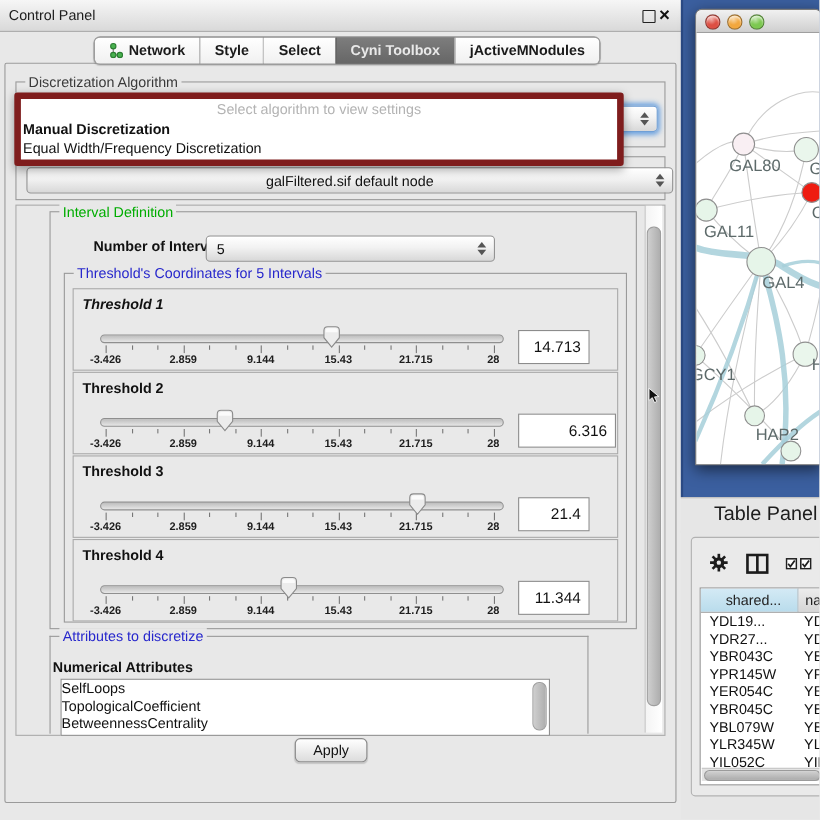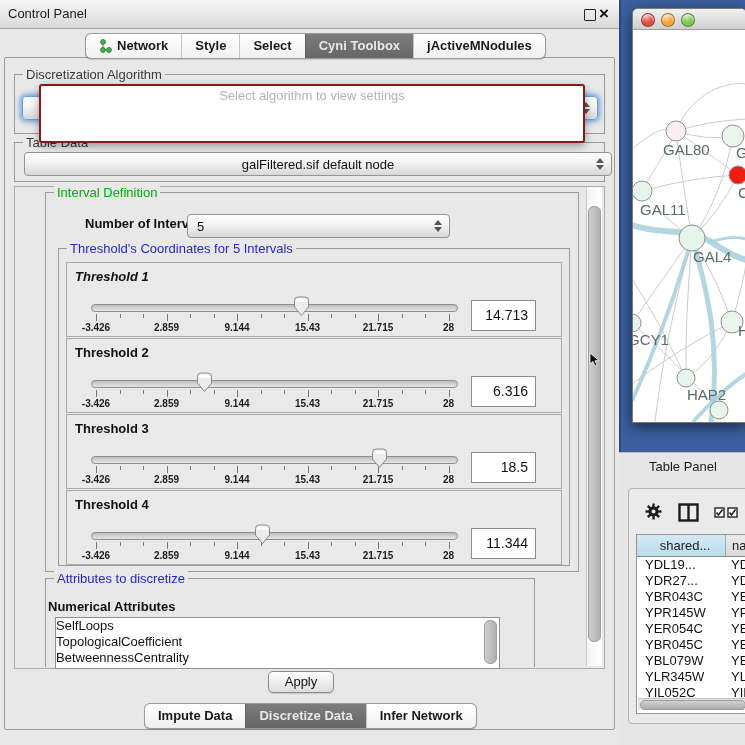--- a/index.html
+++ b/index.html
@@ -17,21 +17,21 @@
   #content-panel{left:4px;top:57px;width:609px;height:671px;border:1px solid #9a9a9a;border-radius:2px;background:#e8e8e8;}
   #top-tabs{left:85px;top:33px;height:24px;z-index:5;}
   .group{border:1px solid #9a9a9a;}
   .gtitle{position:absolute;top:-8px;left:8px;background:#e8e8e8;padding:0 3px;font-size:13px;white-space:nowrap;}
   .combo{border:1px solid #939393;border-radius:4px;background:linear-gradient(#ffffff,#f2f2f2 45%,#d8d8d8);font-size:13px;color:#111;display:flex;align-items:center;padding:0 9px;box-shadow:inset 0 1px 0 #fff;}
   .combo .arrows{position:absolute;right:7px;top:50%;transform:translateY(-50%);display:flex;flex-direction:column;gap:2px;}
   .combo .arrows i{display:block;width:0;height:0;border-left:4px solid transparent;border-right:4px solid transparent;}
   .combo .arrows i.up{border-bottom:5px solid #555;}
   .combo .arrows i.dn{border-top:5px solid #555;}
   #algo-combo{box-shadow:0 0 5px 2px rgba(88,150,222,.85), inset 0 1px 0 #fff;border-color:#6f9fd6;}
-  #algo-popup{left:13px;top:84px;width:542px;height:55px;background:#fff;border:2px solid #7f1d1d;border-radius:3px;box-shadow:0 3px 9px rgba(0,0,0,.35);z-index:50;overflow:hidden;margin-left:26px;}
+  #algo-popup{left:13px;top:84px;width:542px;height:55px;background:#fff;border:6px solid #7f1d1d;border-radius:3px;box-shadow:0 3px 9px rgba(0,0,0,.35);z-index:50;overflow:hidden;}
   #algo-placeholder{text-align:center;color:#b3b3b3;font-size:13px;height:19px;line-height:20px;}
   .popup-item{font-size:13px;color:#111;height:17px;line-height:17px;padding-left:2px;white-space:nowrap;}
   .popup-item.sel{font-weight:bold;}
   #scrollpane{left:14px;top:186px;width:589px;height:481px;border:1px solid #ababab;background:#e8e8e8;overflow:hidden;}
   .vtrack{background:linear-gradient(90deg,#f4f4f4,#ffffff);border-left:1px solid #c9c9c9;}
   .thumbbar{background:linear-gradient(90deg,#cfcfcf,#aeaeae);border-radius:6px;border:1px solid #9e9e9e;}
   .green-title{color:#00ad00;}
   .blue-title{color:#2727cc;}
   .boldlabel{font-size:13px;font-weight:bold;color:#111;white-space:nowrap;}
   .tpanel{position:absolute;left:66px;width:494px;height:73px;border:1px solid #aaaaaa;background:#e9e9e9;}
@@ -41,21 +41,21 @@
   .valuebox{position:absolute;width:56px;height:29px;background:#fff;border:1px solid #8c8c8c;font-size:14px;color:#111;text-align:right;line-height:29px;padding-right:7px;}
   #attr-list{left:55px;top:617px;width:443px;height:50px;background:#fff;border:1px solid #8f8f8f;overflow:hidden;}
   .attr-item{font-size:13px;color:#111;height:16px;line-height:16px;padding-left:0;white-space:nowrap;}
   .macbtn{border:1px solid #8a8a8a;border-radius:5px;background:linear-gradient(#ffffff,#dcdcdc);font-size:13px;color:#111;text-align:center;box-shadow:0 1px 1px rgba(0,0,0,.15);}
   
   #desktop{left:619px;top:0;width:126px;height:452px;background:#3b5f9f;border-left:2px solid #2b4a84;}
   #netwin{left:632px;top:8px;width:113px;height:413px;border-radius:6px 6px 0 0;background:#fff;box-shadow:0 4px 14px rgba(0,0,0,.55);overflow:hidden;border:1px solid #7a7a7a;}
   #netwin-titlebar{position:absolute;left:0;top:0;width:100%;height:20px;background:linear-gradient(#f1f1f1,#cfcfcf);border-bottom:1px solid #9f9f9f;}
   .tlight{position:absolute;top:4px;width:12px;height:12px;border-radius:50%;border:1px solid rgba(0,0,0,.35);box-shadow:inset 0 2px 2px rgba(255,255,255,.7);}
   #tablepanel-bar{left:619px;top:452px;width:126px;height:30px;background:#e6e6e6;border-top:1px solid #bcbcbc;border-bottom:1px solid #d2d2d2;}
-  #tablepanel-title{left:649px;top:452px;height:30px;line-height:30px;font-size:13px;color:#1c1c1c;}
+  #tablepanel-title{left:649px;top:452px;height:30px;line-height:30px;font-size:18px;color:#1c1c1c;}
   #lowerbg{left:619px;top:482px;width:126px;height:263px;background:#e6e6e6;}
   #table-container{left:628px;top:488px;width:130px;height:234px;background:#eaeaea;border:1px solid #b2b2b2;border-radius:4px;}
   #ntable{left:636px;top:534px;width:120px;height:178px;background:#fff;border:1px solid #949494;overflow:hidden;}
   .trow{display:flex;height:16px;}
   .tcell{font-size:13px;color:#111;white-space:nowrap;overflow:hidden;flex:none;}
   .c1{width:80px;padding-left:8px;}
   .c2{width:80px;padding-left:6px;}
   #thead{display:flex;height:21px;border-bottom:1px solid #8f8f8f;}
   .hcell{font-size:13px;color:#222;line-height:21px;flex:none;overflow:hidden;white-space:nowrap;}
   #hscroll{position:absolute;left:1px;top:163px;width:118px;height:11px;background:#e3e3e3;border-top:1px solid #c6c6c6;}
@@ -103,20 +103,24 @@
   </div>
   <div class="abs combo" id="algo-combo" style="left:22px;top:96px;width:556px;height:22px;">
     <span class="arrows">
         <i class="up"></i>
         <i class="dn"></i>
       </span>
   </div>
 
   <div class="abs" id="algo-popup">
     <div id="algo-placeholder">Select algorithm to view settings</div>
+    <div id="algo-items">
+        <div class="popup-item sel">Manual Discretization</div>
+        <div class="popup-item">Equal Width/Frequency Discretization</div>
+      </div>
   </div>
 
   <div class="abs group" style="left:14px;top:142px;width:589px;height:38px;">
     <span class="gtitle" style="color:#3a3a3a;">Table Data</span>
   </div>
   <div class="abs combo" style="left:24px;top:152px;width:568px;height:22px;justify-content:center;">
     <span>galFiltered.sif default node</span>
     <span class="arrows">
         <i class="up"></i>
         <i class="dn"></i>
@@ -197,21 +201,21 @@
         <div class="tick" style="left: 311px; top: 51px; height: 7px;"></div>
         <div class="ticklabel" style="left: 311px; top: 59px;">21.715</div>
         <div class="tick" style="left: 334.5px; top: 51px; height: 4px;"></div>
         <div class="tick" style="left: 358px; top: 51px; height: 4px;"></div>
         <div class="tick" style="left: 381.5px; top: 51px; height: 7px;"></div>
         <div class="ticklabel" style="left: 381.5px; top: 59px;">28</div>
         <svg width="17" height="21" style="position: absolute; left: 128.649px; top: 33px;">
           <path d="M1.5,4.5 Q1.5,1 5,1 H12 Q15.5,1 15.5,4.5 V11 L8.5,19.5 L1.5,11 Z" fill="#ececec" stroke="#8a8a8a" stroke-width="1"></path>
           <path d="M3,4.5 Q3,2.5 5,2.5 H12 Q14,2.5 14,4.5 V6 H3 Z" fill="#fbfbfb"></path>
         </svg>
-        <div class="valuebox" style="left: 404px; top: 37px;">6.316</div>
+        <div class="valuebox" style="left: 404px; top: 37px; padding-left: 24px;">6.316</div>
       </div>
       <div class="tpanel" style="top: 414px;">
         <div class="boldlabel" style="position: absolute; left: 8px; top: 6px;">Threshold 3</div>
         <div class="strack" style="left: 24px; top: 41px; width: 365px;"></div>
         <div class="tick" style="left: 29px; top: 51px; height: 7px;"></div>
         <div class="ticklabel" style="left: 29px; top: 59px;">-3.426</div>
         <div class="tick" style="left: 52.5px; top: 51px; height: 4px;"></div>
         <div class="tick" style="left: 76px; top: 51px; height: 4px;"></div>
         <div class="tick" style="left: 99.5px; top: 51px; height: 7px;"></div>
         <div class="ticklabel" style="left: 99.5px; top: 59px;">2.859</div>
@@ -228,21 +232,21 @@
         <div class="tick" style="left: 311px; top: 51px; height: 7px;"></div>
         <div class="ticklabel" style="left: 311px; top: 59px;">21.715</div>
         <div class="tick" style="left: 334.5px; top: 51px; height: 4px;"></div>
         <div class="tick" style="left: 358px; top: 51px; height: 4px;"></div>
         <div class="tick" style="left: 381.5px; top: 51px; height: 7px;"></div>
         <div class="ticklabel" style="left: 381.5px; top: 59px;">28</div>
         <svg width="17" height="21" style="position: absolute; left: 303.844px; top: 33px;">
           <path d="M1.5,4.5 Q1.5,1 5,1 H12 Q15.5,1 15.5,4.5 V11 L8.5,19.5 L1.5,11 Z" fill="#ececec" stroke="#8a8a8a" stroke-width="1"></path>
           <path d="M3,4.5 Q3,2.5 5,2.5 H12 Q14,2.5 14,4.5 V6 H3 Z" fill="#fbfbfb"></path>
         </svg>
-        <div class="valuebox" style="left: 404px; top: 37px;">18.5</div>
+        <div class="valuebox" style="left: 404px; top: 37px;">21.4</div>
       </div>
       <div class="tpanel" style="top: 490px;">
         <div class="boldlabel" style="position: absolute; left: 8px; top: 6px;">Threshold 4</div>
         <div class="strack" style="left: 24px; top: 41px; width: 365px;"></div>
         <div class="tick" style="left: 29px; top: 51px; height: 7px;"></div>
         <div class="ticklabel" style="left: 29px; top: 59px;">-3.426</div>
         <div class="tick" style="left: 52.5px; top: 51px; height: 4px;"></div>
         <div class="tick" style="left: 76px; top: 51px; height: 4px;"></div>
         <div class="tick" style="left: 99.5px; top: 51px; height: 7px;"></div>
         <div class="ticklabel" style="left: 99.5px; top: 59px;">2.859</div>
@@ -275,31 +279,20 @@
   </div>
   <div class="abs boldlabel" style="left:48px;top:599px;">Numerical Attributes</div>
   <div class="abs" id="attr-list">
       <div class="attr-item">SelfLoops</div>
       <div class="attr-item">TopologicalCoefficient</div>
       <div class="attr-item">BetweennessCentrality</div>
     </div>
   <div class="abs thumbbar" style="left:484px;top:620px;width:11px;height:42px;"></div>
 
   <div class="abs macbtn" style="left:268px;top:671px;width:64px;height:20px;line-height:20px;">Apply</div>
-  <div class="abs segbar" id="bottom-tabs" style="left:144px;top:703px;height:24px;">
-      <div class="seg">
-        <span>Impute Data</span>
-      </div>
-      <div class="seg sel">
-        <span>Discretize Data</span>
-      </div>
-      <div class="seg">
-        <span>Infer Network</span>
-      </div>
-    </div>
 
   <svg class="abs" style="left:589px;top:352px;z-index:90;" width="11" height="15">
     <path d="M1,1 L1,12 L4,9.5 L6,14 L8,13 L6,8.8 L10,8.5 Z" fill="#111" stroke="#fff" stroke-width="0.8"></path>
   </svg>
 
   <div class="abs" id="desktop"></div>
 
   <div class="abs" id="netwin">
     <div id="netwin-titlebar"></div>
     <div id="tlights">

